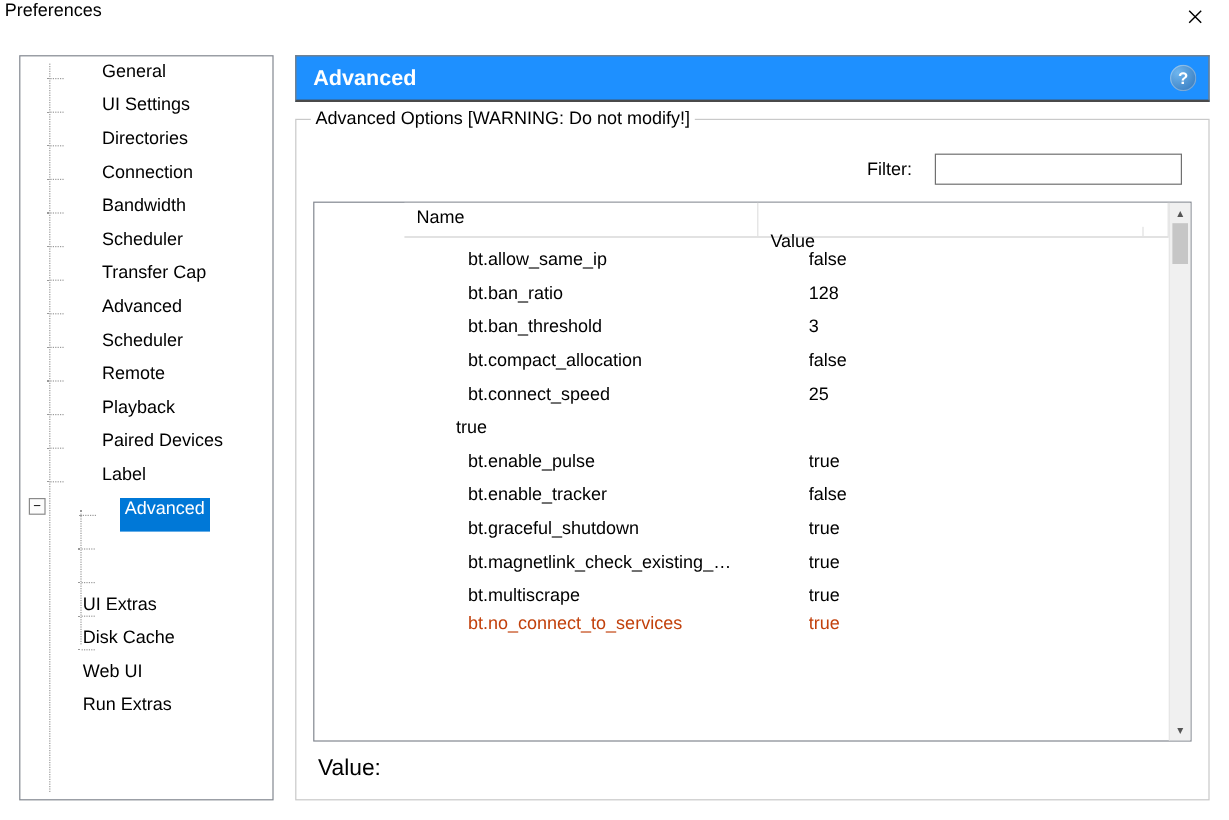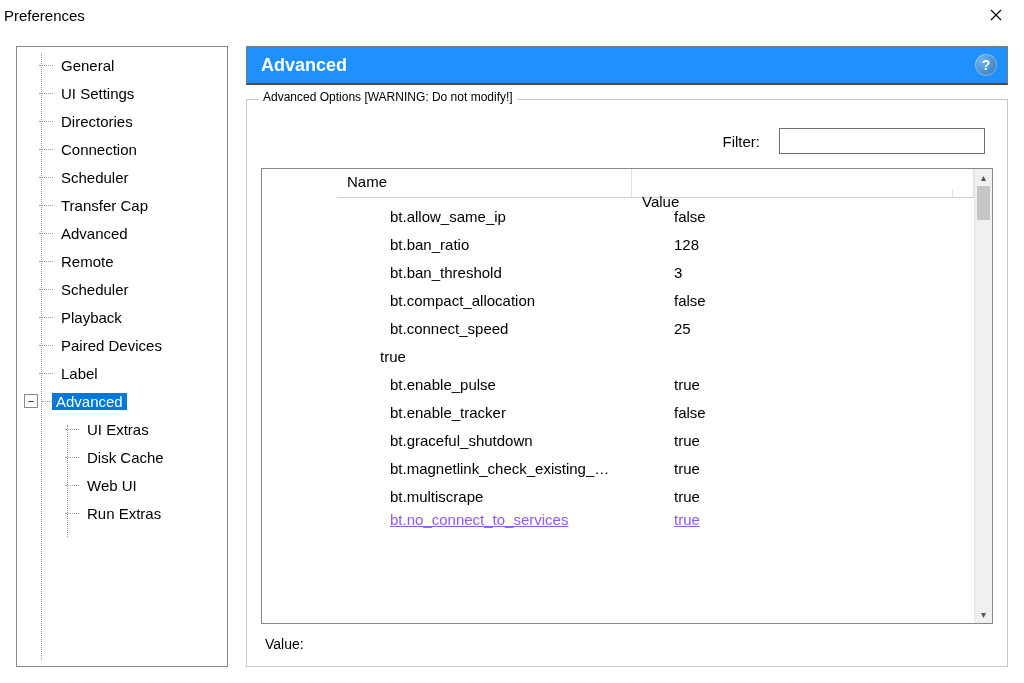--- a/index.html
+++ b/index.html
@@ -15,21 +15,21 @@
   }
   .window {
     width: 1024px;
     height: 683px;
     display: flex;
     flex-direction: column;
   }
   .titlebar {
     height: 30px;
     display: flex;
-    align-items: center;
+    align-items: flex-start;
     padding: 0 8px 0 4px;
   }
   .titlebar .title {
     flex: 1;
     font-size: 15px;
   }
   .titlebar .close {
     width: 40px;
     height: 28px;
     display: flex;
@@ -46,27 +46,27 @@
   
   .tree {
     width: 206px;
     border: 1px solid #828790;
     background: #fff;
     padding: 4px 0 4px 4px;
     overflow: hidden;
   }
   .tree-item, .tree-subitem {
     display: flex;
-    align-items: center;
     height: 28px;
     white-space: nowrap;
     cursor: default;
+    gap: 24px;
   }
   .tree-indent-1 { padding-left: 18px; }
-  .tree-indent-2 { padding-left: 44px; }
+  .tree-indent-2 { padding-left: 44px; flex-direction: column; }
   .dots {
     width: 18px;
     height: 28px;
     position: relative;
     flex-shrink: 0;
   }
   .dots::before {
     content: "";
     position: absolute;
     top: 50%;
@@ -155,21 +155,21 @@
     flex: 1;
     display: flex;
     flex-direction: column;
   }
   .groupbox .legend {
     position: absolute;
     top: -10px;
     left: 12px;
     background: #fff;
     padding: 0 4px;
-    font-size: 12px;
+    font-size: 15px;
   }
   .filter-row {
     display: flex;
     align-items: center;
     justify-content: flex-end;
     gap: 19px;
     padding: 10px 8px 14px 0;
   }
   .filter-row input {
     width: 196px;
@@ -225,22 +225,21 @@
     text-overflow: ellipsis;
     white-space: nowrap;
   }
   .lv-row .c-value {
     width: 300px;
     padding: 0 0px;
   }
   .lv-row.cut {
     height: 18px;
     overflow: hidden;
-    color: #8b5cf6;
-    text-decoration: underline;
+    color: #c2410c;
   }
   
   .lv-scroll {
     width: 17px;
     background: #f0f0f0;
     border-left: 1px solid #e6e6e6;
     display: flex;
     flex-direction: column;
     align-items: center;
   }
@@ -257,21 +256,21 @@
   .sb-thumb {
     position: absolute;
     top: 0;
     left: 2px;
     width: 13px;
     height: 34px;
     background: #c6c6c6;
   }
   .value-row {
     padding: 12px 4px 0 4px;
-    font-size: 14px;
+    font-size: 19px;
   }
 </style>
 </head>
 <body>
 
 <div class="window">
 
   <div class="titlebar">
     <span class="title">Preferences</span>
     <span class="close">
@@ -296,37 +295,41 @@
       <div class="tree-item tree-indent-1">
           <span class="dots"></span>
           <span class="tree-text">Directories</span>
         </div>
       <div class="tree-item tree-indent-1">
           <span class="dots"></span>
           <span class="tree-text">Connection</span>
         </div>
       <div class="tree-item tree-indent-1">
           <span class="dots"></span>
+          <span class="tree-text">Bandwidth</span>
+        </div>
+      <div class="tree-item tree-indent-1">
+          <span class="dots"></span>
           <span class="tree-text">Scheduler</span>
         </div>
       <div class="tree-item tree-indent-1">
           <span class="dots"></span>
           <span class="tree-text">Transfer Cap</span>
         </div>
       <div class="tree-item tree-indent-1">
           <span class="dots"></span>
           <span class="tree-text">Advanced</span>
         </div>
       <div class="tree-item tree-indent-1">
           <span class="dots"></span>
+          <span class="tree-text">Scheduler</span>
+        </div>
+      <div class="tree-item tree-indent-1">
+          <span class="dots"></span>
           <span class="tree-text">Remote</span>
-        </div>
-      <div class="tree-item tree-indent-1">
-          <span class="dots"></span>
-          <span class="tree-text">Scheduler</span>
         </div>
       <div class="tree-item tree-indent-1">
           <span class="dots"></span>
           <span class="tree-text">Playback</span>
         </div>
       <div class="tree-item tree-indent-1">
           <span class="dots"></span>
           <span class="tree-text">Paired Devices</span>
         </div>
       <div class="tree-item tree-indent-1">

